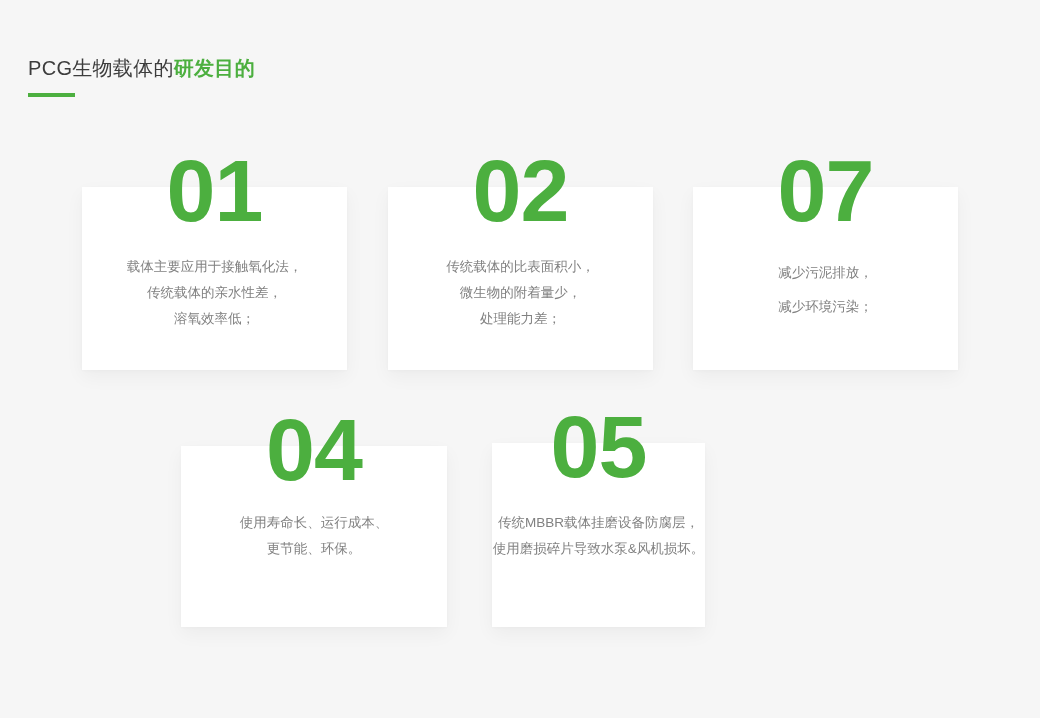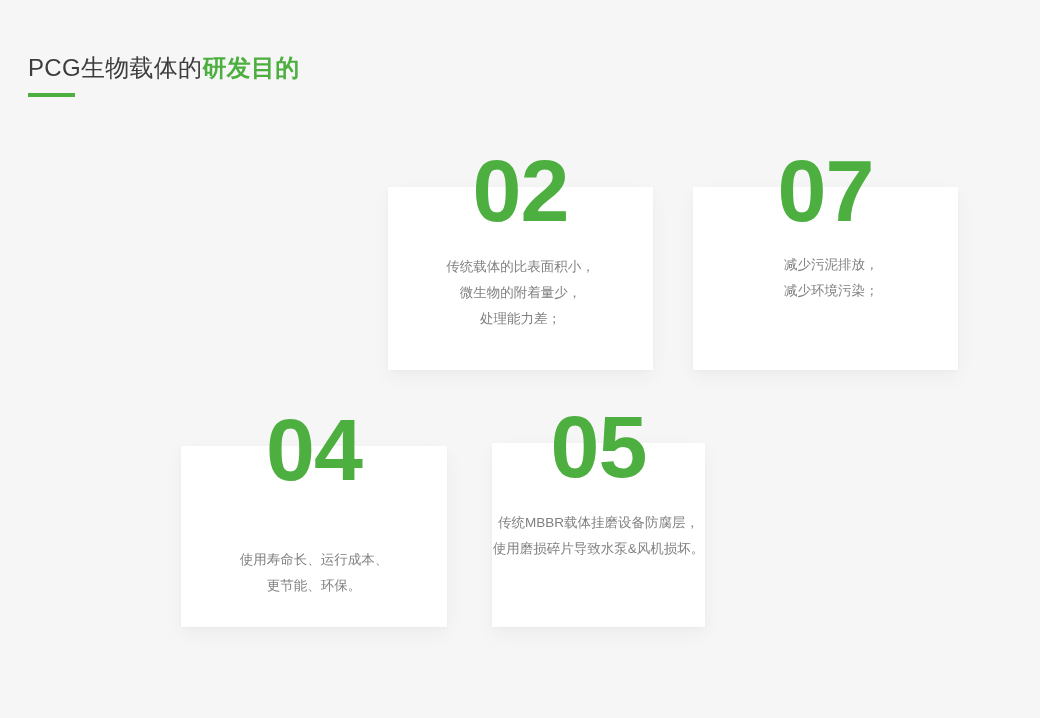--- a/index.html
+++ b/index.html
@@ -16,21 +16,21 @@
   }
 
   
   .header {
     position: absolute;
     left: 28px;
     top: 52px;
     width: 600px;
   }
   .page-title {
-    font-size: 24px;
+    font-size: 20px;
     line-height: 32px;
     letter-spacing: 0.3px;
     color: #3c3c3c;
     white-space: nowrap;
   }
   .page-title .accent {
     color: #4caf3f;
     font-weight: bold;
   }
   .title-rule {
@@ -78,48 +78,56 @@
     white-space: nowrap;
   }
   .card-text.left-aligned {
     text-align: center;
   }
   .card-text .line {
     display: block;
   }
   .card-text.left-aligned .line {
     display: block;
-    text-align: right;
+    text-align: center;
     width: 106px;
-    margin: 0 auto;
+    margin: 8px auto;
   }
 
   
   #card-1 { left: 82px;  top: 187px; width: 265px; height: 183px; }
   #card-2 { left: 388px; top: 187px; width: 265px; height: 183px; }
   #card-3 { left: 693px; top: 187px; width: 265px; height: 183px; }
   #card-4 { left: 181px; top: 446px; width: 266px; height: 181px; }
   #card-5 { left: 492px; top: 443px; width: 213px; height: 184px; }
 
   #card-3 .card-text { top: 65px; }
-  #card-4 .card-text { top: 64px; margin-top: 37px; }
+  #card-4 .card-text { top: 64px; }
   #card-5 .card-text { left: -30px; right: -30px; top: 67px; }
 </style>
 </head>
 <body>
 
 <div class="header">
   <div class="page-title">
     <span>PCG生物载体的</span><span class="accent">研发目的</span>
   </div>
   <div class="title-rule"></div>
 </div>
 
 <div class="cards">
 
+  <div class="card" id="card-1">
+    <div class="card-number">01</div>
+    <div class="card-text">
+      <span class="line">载体主要应用于接触氧化法，</span>
+      <span class="line">传统载体的亲水性差，</span>
+      <span class="line">溶氧效率低；</span>
+    </div>
+  </div>
 
   <div class="card" id="card-2">
     <div class="card-number">02</div>
     <div class="card-text">
       <span class="line">传统载体的比表面积小，</span>
       <span class="line">微生物的附着量少，</span>
       <span class="line">处理能力差；</span>
     </div>
   </div>
 

